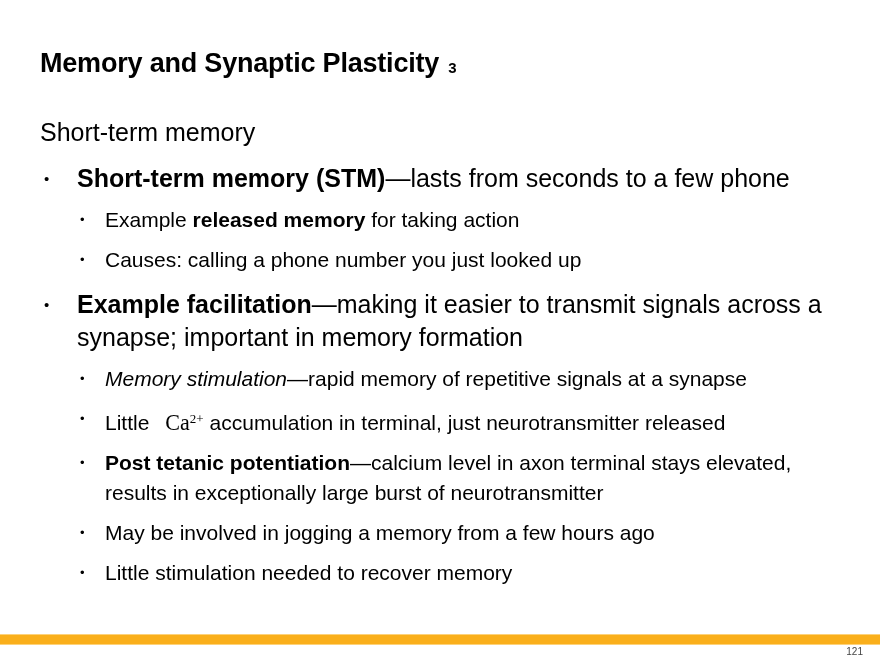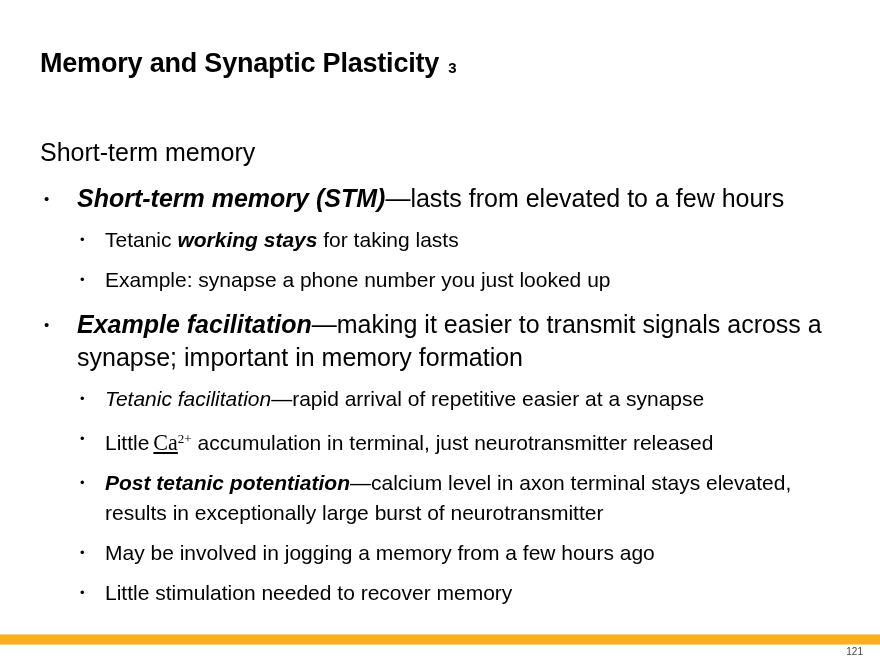--- a/index.html
+++ b/index.html
@@ -21,43 +21,43 @@
     letter-spacing:-0.2px;
   }
   .title-num {
     font-size:15px;
     font-weight:bold;
     margin-left:9px;
     position:relative; top:1px;
   }
 
   .subtitle {
-    margin:52px 0 0 0;
+    margin:32px 0 0 0;
     font-size:25px;
     font-weight:normal;
     line-height:33px;
   }
 
   .bullets { margin-top:0; }
   .item { display:flex; align-items:flex-start; }
   .item.l1 { font-size:25px; line-height:33px; margin-top:13px; }
   .item.l2 { font-size:21px; line-height:30px; margin-top:10px; margin-left:40px; }
   .dot {
     flex:0 0 auto;
     text-align:left;
   }
   .item.l1 > .dot { width:33px; padding-left:4px; font-size:15px; line-height:33px; }
   .item.l2 > .dot { width:25px; padding-left:0;  font-size:13px; line-height:30px; }
   .txt { flex:1 1 auto; }
 
-  .seg-b { font-weight:bold;font-style:italic; }
+  .seg-b { font-weight:bold; }
   .seg-i { font-style:italic; }
   .seg-serif { font-family:"Liberation Serif","DejaVu Serif",serif; font-size:1.05em; }
   .seg-sup { font-size:0.62em; vertical-align:7px; }
-  .seg-gap { margin-left:4px;text-decoration:underline; }
+  .seg-gap { margin-left:16px; }
 
   .accent-bar {
     position:absolute;
     left:0; right:0; bottom:15px;
     height:9px;
     border-top:1px solid #fdd27a;
     border-bottom:1px solid #fdd27a;
   }
   .page-strip {
     position:absolute;
@@ -74,37 +74,37 @@
 <div class="slide">
   <div class="content">
 
     <h1 class="title"><span>Memory and Synaptic Plasticity</span><span class="title-num">3</span></h1>
 
     <p class="subtitle">Short-term memory</p>
 
     <div class="bullets" id="bullets">
         <div class="item l1">
           <span class="dot">•</span>
-          <span class="txt"><span class="seg-b">Short-term memory (STM)</span><span>—lasts from elevated to a few hours</span></span>
+          <span class="txt"><span class="seg-b">Short-term memory (STM)</span><span>—lasts from seconds to a few phone</span></span>
         </div>
         <div class="item l2">
           <span class="dot">•</span>
-          <span class="txt"><span>Tetanic </span><span class="seg-b">working stays</span><span> for taking lasts</span></span>
+          <span class="txt"><span>Example </span><span class="seg-b">released memory</span><span> for taking action</span></span>
         </div>
         <div class="item l2">
           <span class="dot">•</span>
-          <span class="txt"><span>Example: synapse a phone number you just looked up</span></span>
+          <span class="txt"><span>Causes: calling a phone number you just looked up</span></span>
         </div>
         <div class="item l1">
           <span class="dot">•</span>
           <span class="txt"><span class="seg-b">Example facilitation</span><span>—making it easier to transmit signals across a synapse; important in memory formation</span></span>
         </div>
         <div class="item l2">
           <span class="dot">•</span>
-          <span class="txt"><span class="seg-i">Tetanic facilitation</span><span>—rapid arrival of repetitive easier at a synapse</span></span>
+          <span class="txt"><span class="seg-i">Memory stimulation</span><span>—rapid memory of repetitive signals at a synapse</span></span>
         </div>
         <div class="item l2">
           <span class="dot">•</span>
           <span class="txt"><span>Little</span><span class="seg-serif seg-gap">Ca</span><span class="seg-serif seg-sup">2+</span><span> accumulation in terminal, just neurotransmitter released</span></span>
         </div>
         <div class="item l2">
           <span class="dot">•</span>
           <span class="txt"><span class="seg-b">Post tetanic potentiation</span><span>—calcium level in axon terminal stays elevated, results in exceptionally large burst of neurotransmitter</span></span>
         </div>
         <div class="item l2">

